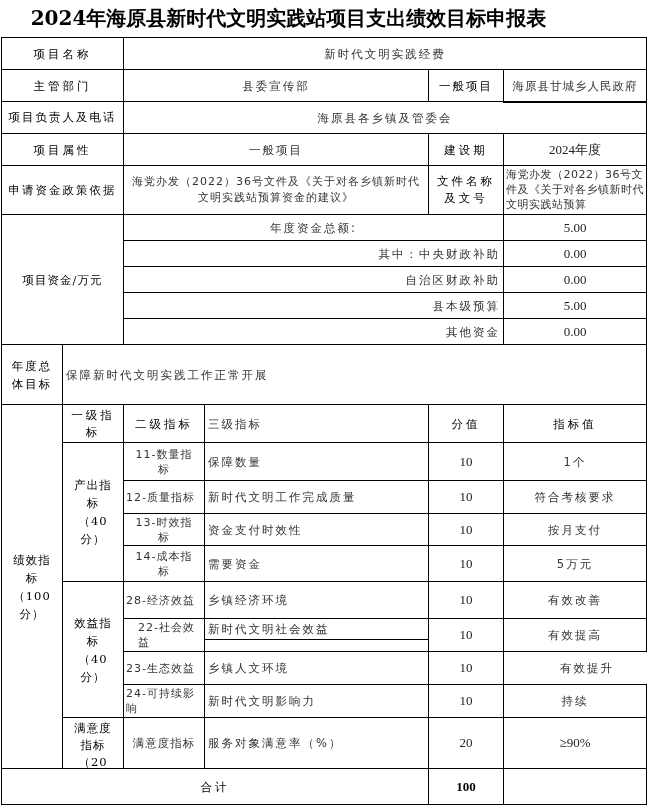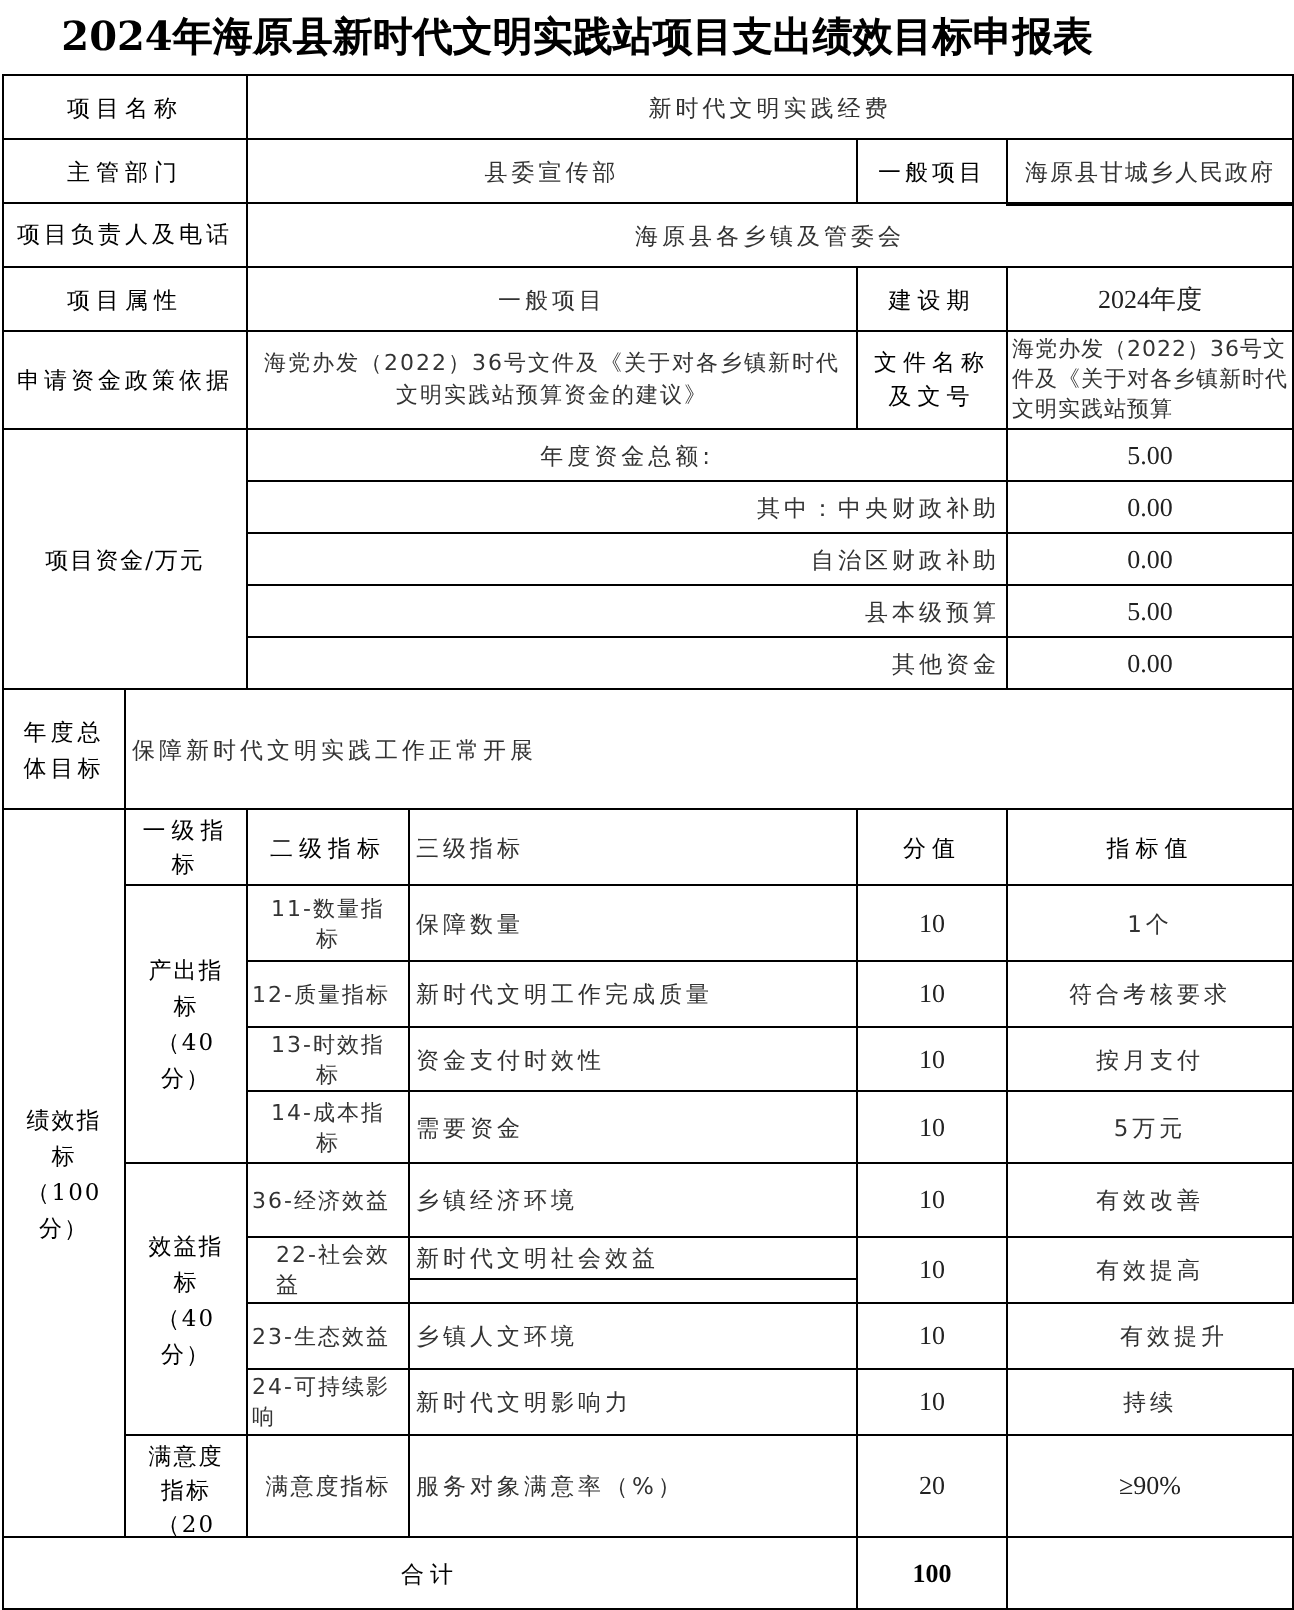--- a/index.html
+++ b/index.html
@@ -87,21 +87,21 @@
 <div class="c small" style="left:123px;top:513px;width:82px;height:33px;padding:0 6px;">13-时效指标</div>
 <div class="c l" style="left:204px;top:513px;width:225px;height:33px;">资金支付时效性</div>
 <div class="c num" style="left:428px;top:513px;width:76px;height:33px;">10</div>
 <div class="c" style="left:503px;top:513px;width:144px;height:33px;">按月支付</div>
 
 <div class="c small" style="left:123px;top:545px;width:82px;height:37px;padding:0 6px;">14-成本指标</div>
 <div class="c l" style="left:204px;top:545px;width:225px;height:37px;">需要资金</div>
 <div class="c num" style="left:428px;top:545px;width:76px;height:37px;">10</div>
 <div class="c" style="left:503px;top:545px;width:144px;height:37px;">5万元</div>
 
-<div class="c small l" style="left:123px;top:581px;width:82px;height:38px;padding:0 8px 0 2px;">36-经济效益</div>
+<div class="c small l" style="left:123px;top:581px;width:82px;height:38px;padding:0 8px 0 2px;">28-经济效益</div>
 <div class="c l" style="left:204px;top:581px;width:225px;height:38px;">乡镇经济环境</div>
 <div class="c num" style="left:428px;top:581px;width:76px;height:38px;">10</div>
 <div class="c" style="left:503px;top:581px;width:144px;height:38px;">有效改善</div>
 
 <div class="c small l" style="left:123px;top:618px;width:82px;height:34px;padding:0 8px 0 14px;">22-社会效益</div>
 <div class="c l" style="left:204px;top:618px;width:225px;height:22px;">新时代文明社会效益</div>
 <div class="c num" style="left:428px;top:618px;width:76px;height:34px;">10</div>
 <div class="c" style="left:503px;top:618px;width:144px;height:34px;">有效提高</div>
 
 <div class="c small l" style="left:123px;top:651px;width:82px;height:34px;padding:0 8px 0 2px;">23-生态效益</div>

